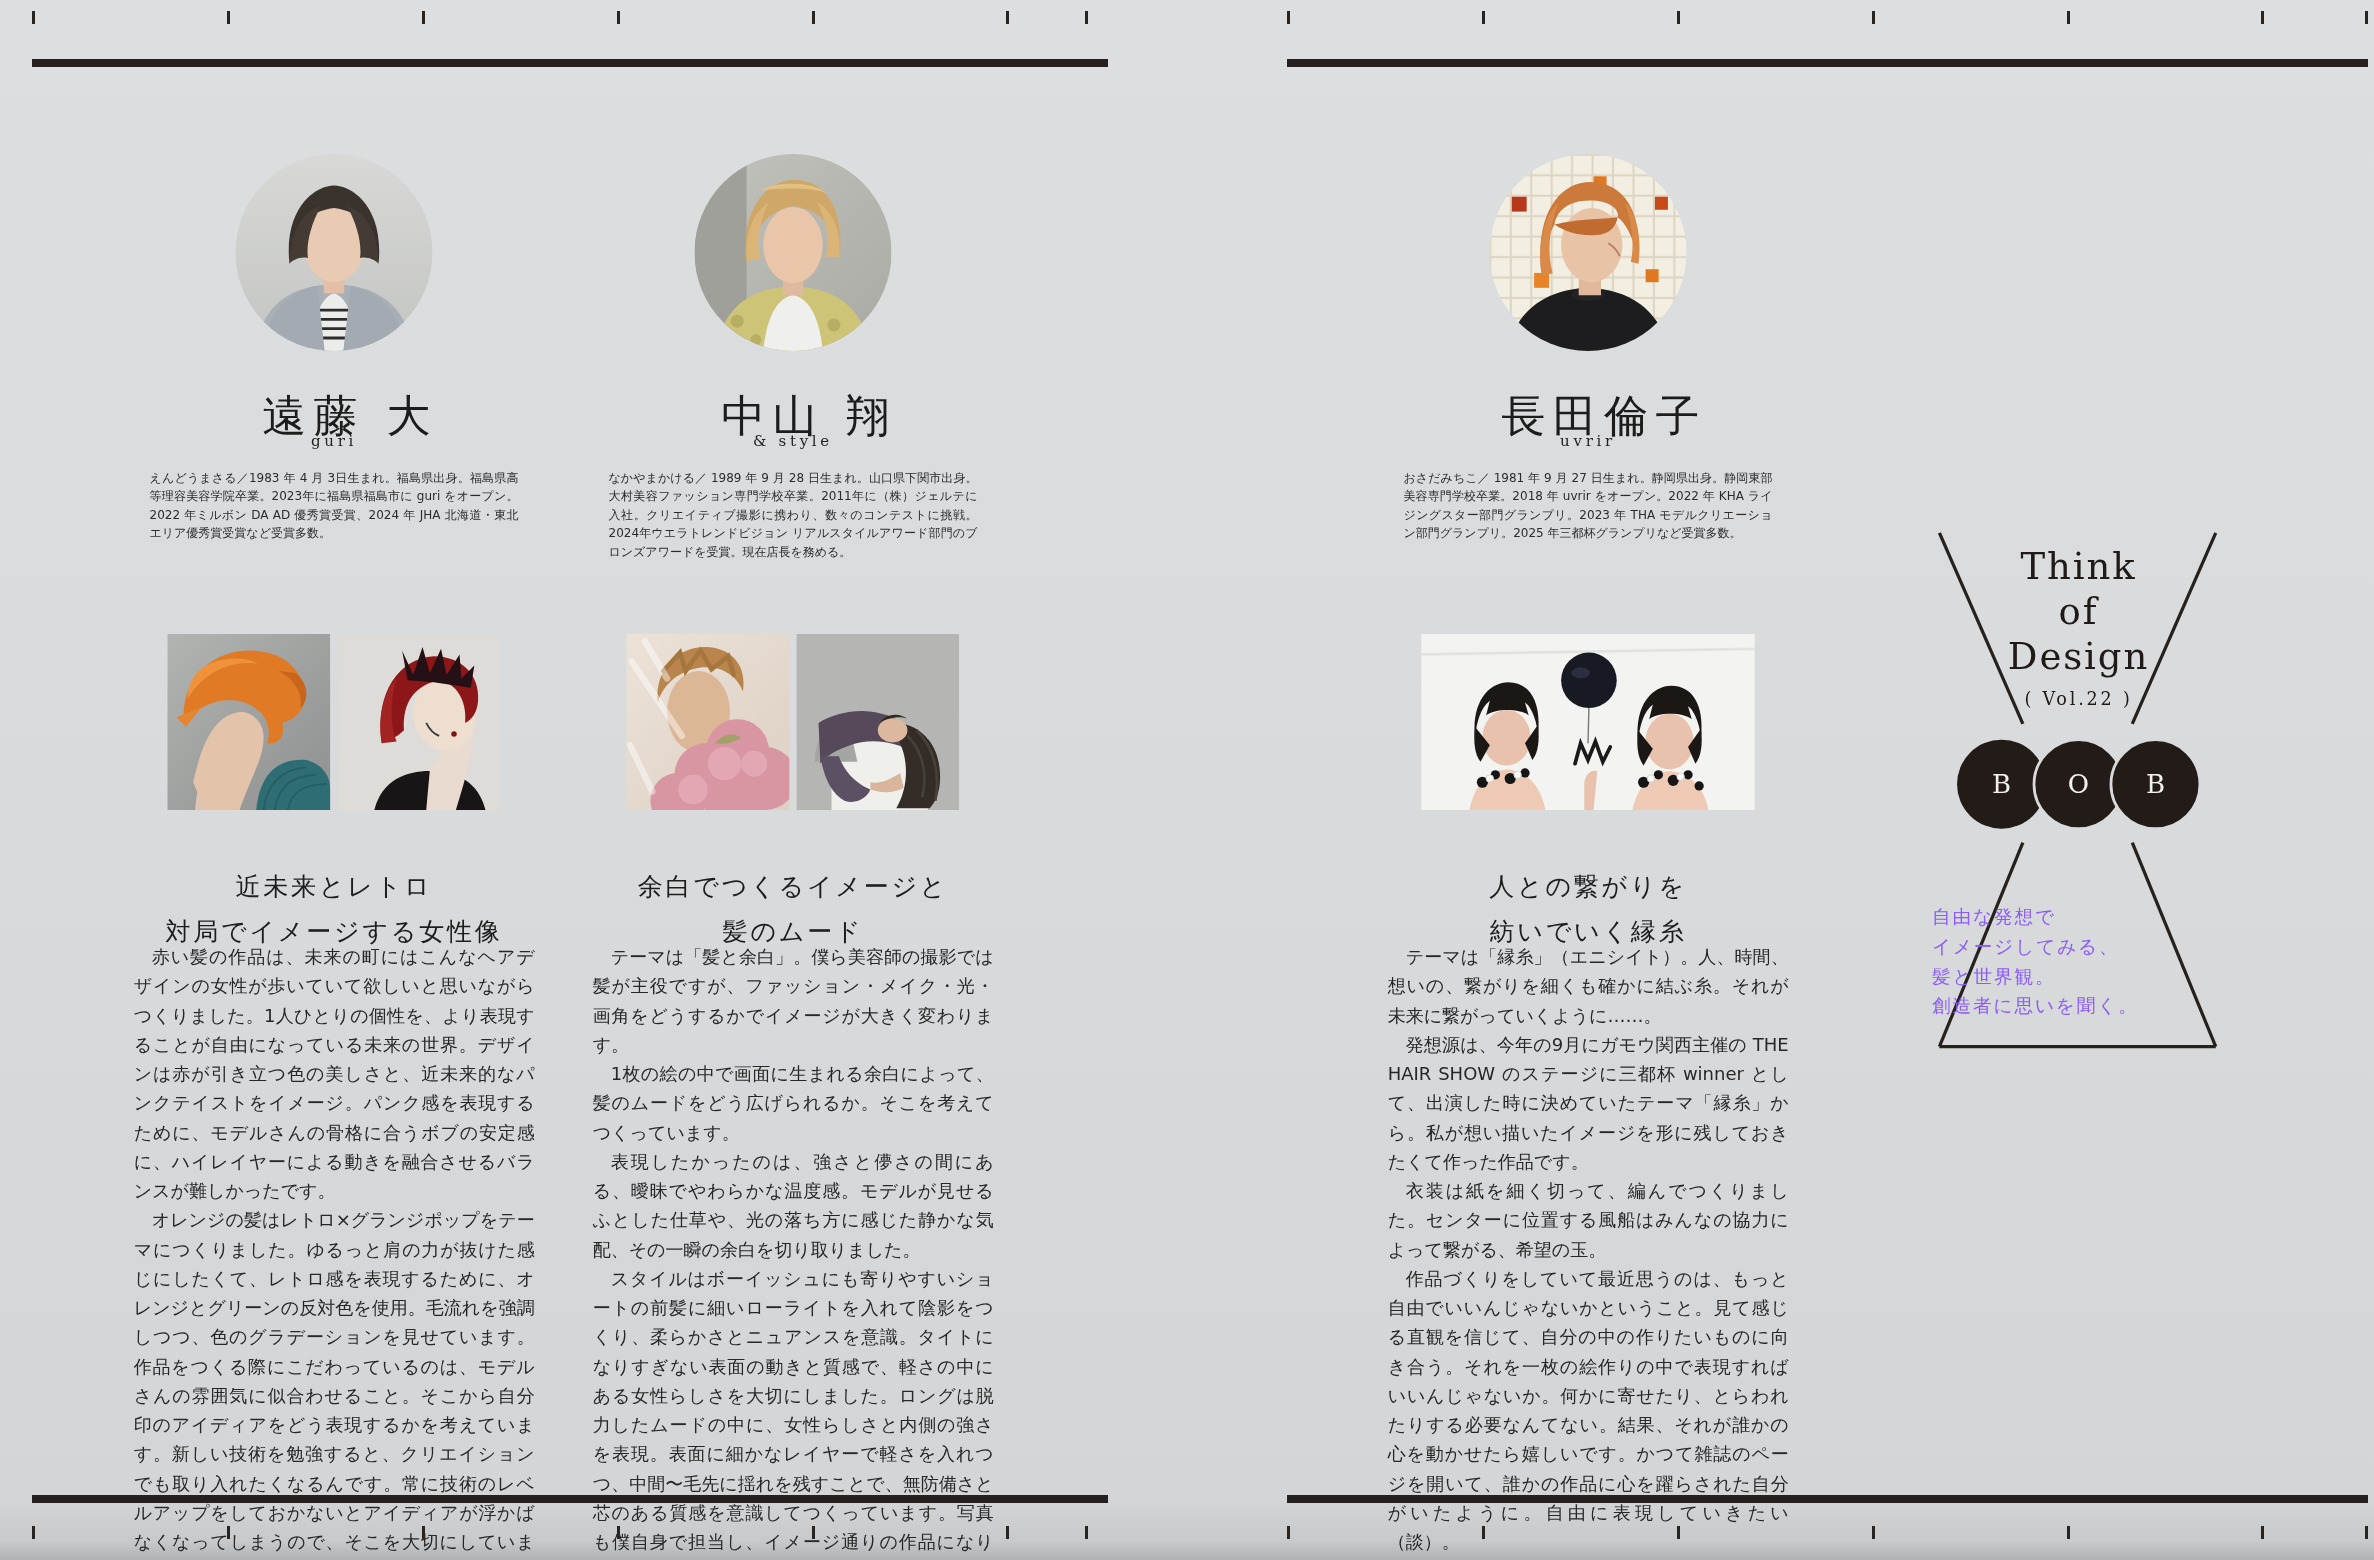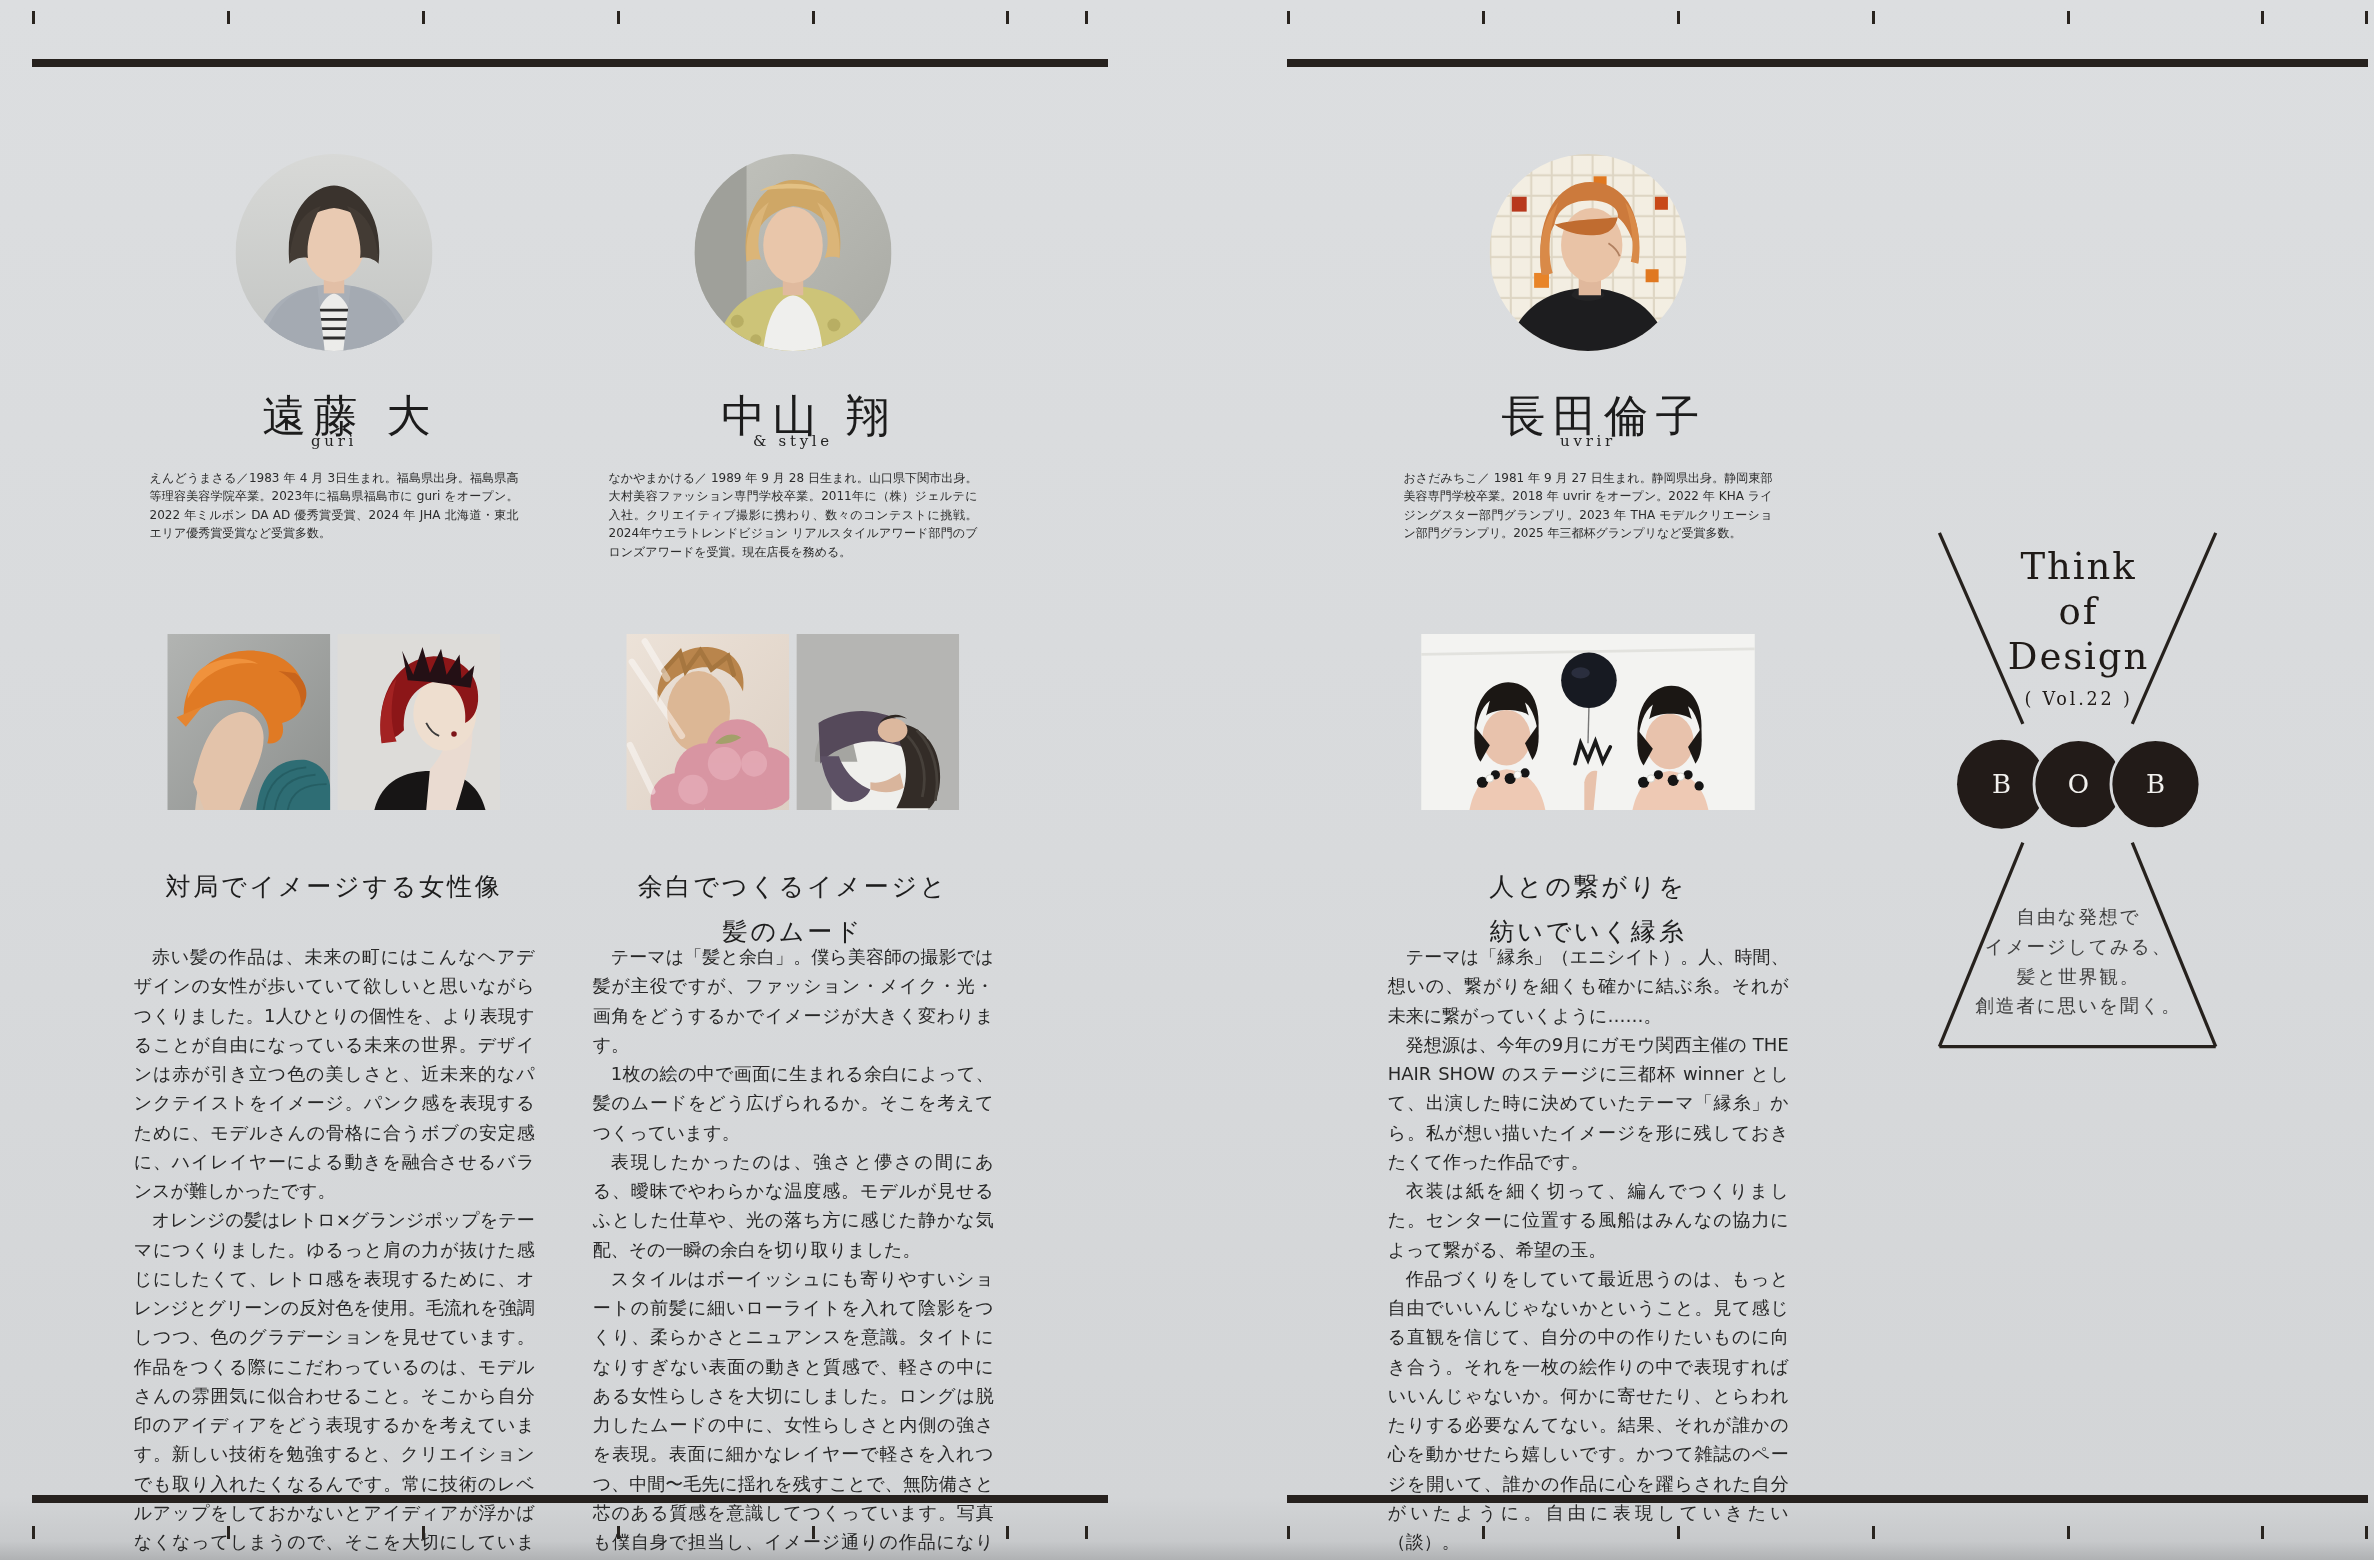--- a/index.html
+++ b/index.html
@@ -48,23 +48,23 @@
   
   .think{position:absolute;left:1932px;top:531px;width:293px;height:538px;}
   .think svg.frame{position:absolute;left:0;top:0;}
   .think .title{position:absolute;top:13px;width:100%;text-align:center;
     font-family:"DejaVu Serif","Liberation Serif",serif;font-size:37px;line-height:1.22;
     letter-spacing:1.9px;color:#1f1a17;}
   .think .title div{display:block;}
   .think .vol{position:absolute;top:158px;width:100%;text-align:center;
     font-family:"DejaVu Serif","Liberation Serif",serif;font-weight:normal;
     font-size:17.6px;letter-spacing:2.8px;color:#1f1a17;}
-  .think .tagline{position:absolute;top:371px;width:100%;text-align:center;
+  .think .tagline{position:absolute;top:371px;width:100%;text-align:left;
     font-family:"DejaVu Serif","Liberation Serif",serif;font-size:18.6px;line-height:1.6;
-    letter-spacing:1.9px;color:#404040;}
+    letter-spacing:1.9px;color:#8b5cf6;}
   .bob-letter{font-family:"DejaVu Serif","Liberation Serif",serif;font-size:28px;fill:#f2f1ee;}
   .footedge{position:absolute;left:0;top:1542px;width:2375px;height:18.6px;
     background:linear-gradient(180deg,#c6c8ca,#aeb0b2);}
 </style>
 </head>
 <body>
 
 <div class="rule top lp"></div>
 <div class="rule top rp"></div>
 <div class="rule bottom lp"></div>
@@ -165,20 +165,21 @@
         <ellipse cx="116" cy="86" rx="34" ry="40" fill="#eedecf"></ellipse>
         <path d="M48,118 C40,62 68,26 104,24 C134,24 154,44 152,72 C151,84 146,92 138,96 C140,76 132,56 112,50 C84,54 70,74 72,104 C64,112 54,116 48,118 Z" fill="#8c1618"></path>
         <path d="M70,18 L82,44 L92,14 L100,42 L112,16 L118,44 L132,22 L134,48 L148,34 L144,58 L104,52 L76,50 Z" fill="#241015"></path>
         <path d="M48,118 C44,92 48,66 64,48 C56,76 58,100 64,116 Z" fill="#a32222"></path>
         <path d="M96,96 C100,104 104,108 110,110" stroke="#3a3a3a" stroke-width="2" fill="none"></path>
         <circle cx="126" cy="108" r="3" fill="#7c1418"></circle>
       </svg>
     </div>
   </div>
   <h3 class="headline">
+    <span>近未来とレトロ</span>
     <span>対局でイメージする女性像</span>
   </h3>
   <div class="bodytext">
     <p>赤い髪の作品は、未来の町にはこんなヘアデザインの女性が歩いていて欲しいと思いながらつくりました。1人ひとりの個性を、より表現することが自由になっている未来の世界。デザインは赤が引き立つ色の美しさと、近未来的なパンクテイストをイメージ。パンク感を表現するために、モデルさんの骨格に合うボブの安定感に、ハイレイヤーによる動きを融合させるバランスが難しかったです。</p>
     <p>オレンジの髪はレトロ×グランジポップをテーマにつくりました。ゆるっと肩の力が抜けた感じにしたくて、レトロ感を表現するために、オレンジとグリーンの反対色を使用。毛流れを強調しつつ、色のグラデーションを見せています。作品をつくる際にこだわっているのは、モデルさんの雰囲気に似合わせること。そこから自分印のアイディアをどう表現するかを考えています。新しい技術を勉強すると、クリエイションでも取り入れたくなるんです。常に技術のレベルアップをしておかないとアイディアが浮かばなくなってしまうので、そこを大切にしています（談）。</p>
   </div>
 </section>
 
 <section class="col col2">
   <div class="portrait">

